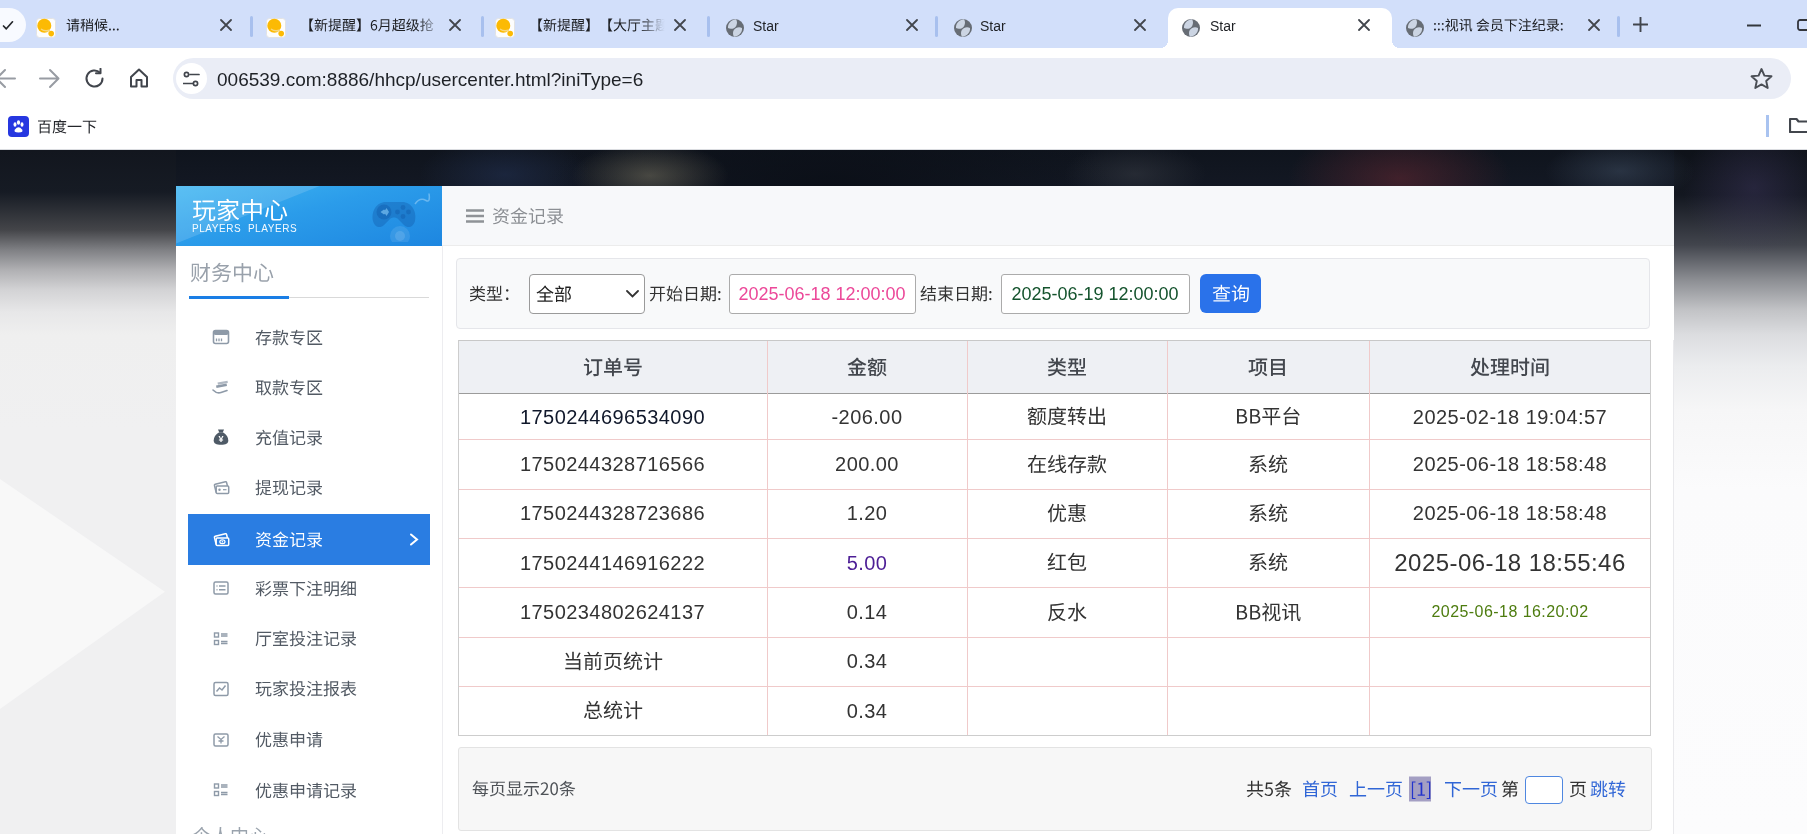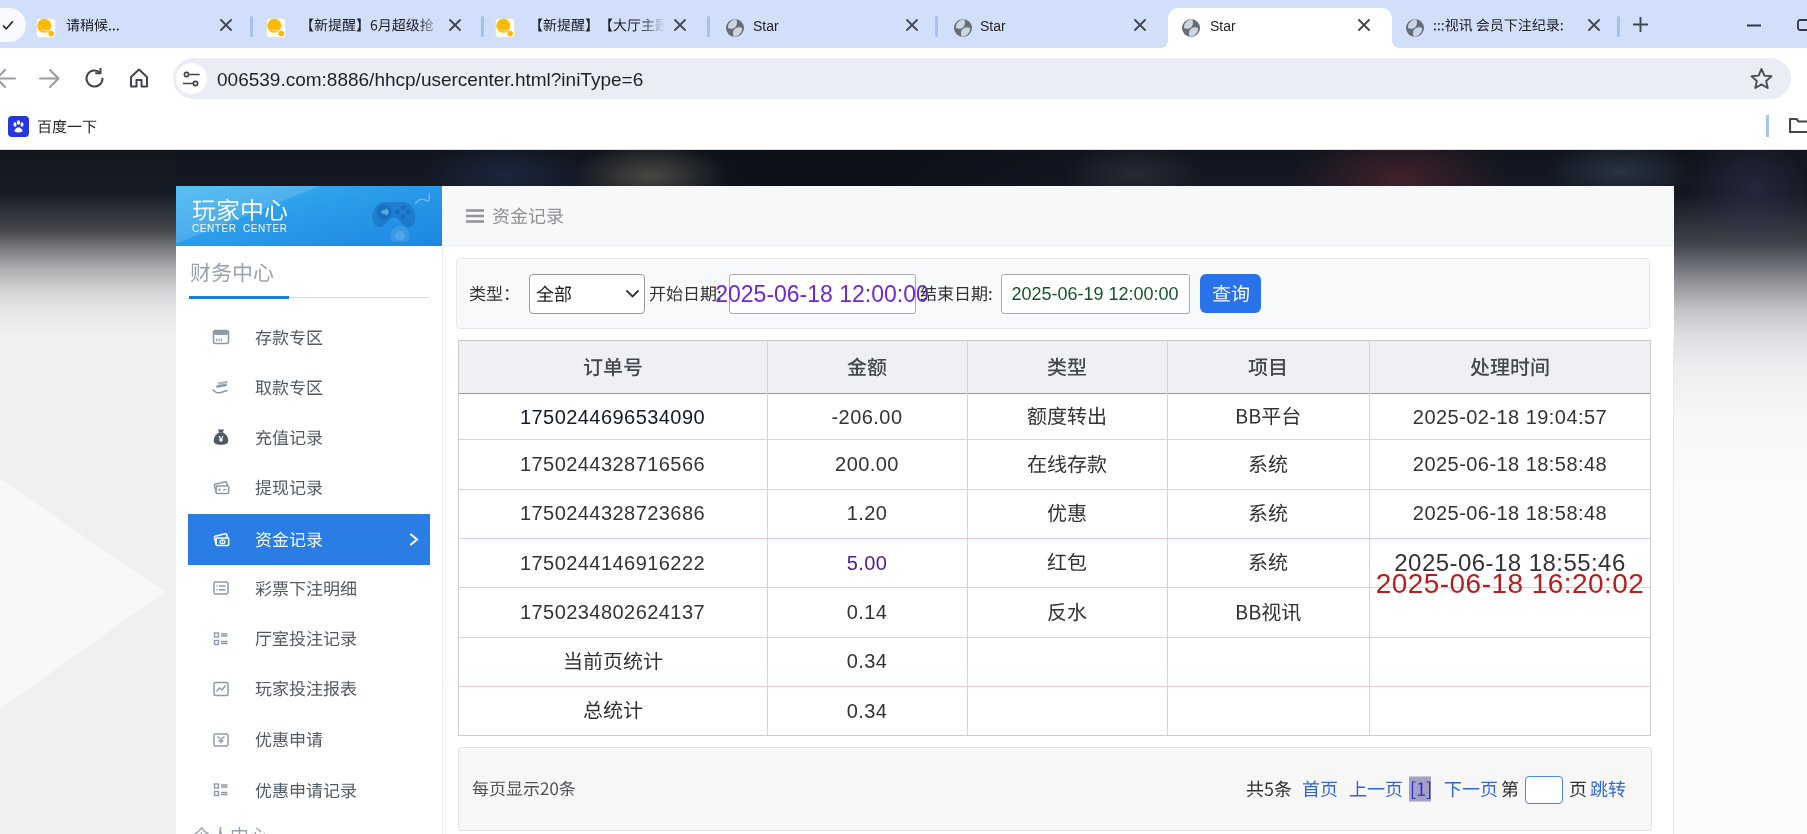--- a/index.html
+++ b/index.html
@@ -192,21 +192,21 @@
       <path d="M45 12 q5 -7 11 -3.5 q4.5 2.5 3 -7" stroke="rgba(150,205,245,0.6)" stroke-width="1.5" fill="none"></path>
       <circle cx="30" cy="44" r="10" fill="rgba(255,255,255,0.10)"></circle>
       <circle cx="30" cy="44" r="5" fill="rgba(255,255,255,0.12)"></circle>
     </svg>
 </div>
 <div class="t " style="left:192px;top:198.4px;">
     <svg width="97" height="28" viewBox="0 -21.1 97 28">
       <path d="M 10.4 -18.5 V -16.8 H 21.7 V -18.5 Z M 0.8 -2.7 1.2 -1 C 3.5 -1.6 6.7 -2.5 9.7 -3.3 L 9.5 -4.9 L 6 -4 V -9.6 H 8.8 V -11.3 H 6 V -16.6 H 9.2 V -18.3 H 1.1 V -16.6 H 4.3 V -11.3 H 1.5 V -9.6 H 4.3 V -3.6 Z M 9.3 -11.5 V -9.8 H 12.6 C 12.3 -4.4 11.6 -1.2 6.8 0.6 C 7.1 0.9 7.6 1.6 7.8 2 C 13.1 -0 14 -3.8 14.3 -9.8 H 17 V -0.7 C 17 1.2 17.4 1.8 19.1 1.8 C 19.5 1.8 20.9 1.8 21.2 1.8 C 22.8 1.8 23.2 0.8 23.4 -2.5 C 22.8 -2.6 22.1 -2.9 21.7 -3.2 C 21.6 -0.4 21.6 0.1 21.1 0.1 C 20.8 0.1 19.6 0.1 19.4 0.1 C 18.9 0.1 18.8 -0 18.8 -0.7 V -9.8 H 23 V -11.5 Z M 34.2 -19.8 C 34.5 -19.2 34.8 -18.6 35.1 -18 H 26 V -13.1 H 27.8 V -16.4 H 44.3 V -13.1 H 46.2 V -18 H 37.2 C 36.9 -18.7 36.5 -19.6 36 -20.3 Z M 43 -11.5 C 41.6 -10.3 39.5 -8.7 37.7 -7.5 C 37.2 -8.8 36.3 -10.1 35.2 -11.2 C 35.8 -11.6 36.4 -12 36.9 -12.5 H 42.9 V -14.1 H 29 V -12.5 H 34.5 C 32.2 -10.9 28.9 -9.7 25.9 -9 C 26.2 -8.6 26.7 -7.9 26.9 -7.6 C 29.2 -8.2 31.7 -9.2 33.9 -10.4 C 34.3 -10 34.7 -9.5 35 -9 C 33 -7.4 28.9 -5.7 25.9 -5 C 26.2 -4.6 26.6 -4 26.8 -3.6 C 29.7 -4.4 33.4 -6.1 35.7 -7.8 C 36 -7.2 36.2 -6.6 36.4 -6.1 C 34 -3.9 29.3 -1.7 25.5 -0.8 C 25.8 -0.4 26.2 0.3 26.4 0.8 C 29.9 -0.3 34 -2.3 36.7 -4.4 C 36.9 -2.4 36.5 -0.8 35.8 -0.2 C 35.4 0.2 34.9 0.2 34.2 0.2 C 33.7 0.2 32.9 0.2 32.1 0.1 C 32.4 0.6 32.5 1.3 32.5 1.8 C 33.3 1.8 34.1 1.9 34.6 1.9 C 35.7 1.9 36.3 1.7 37.1 1 C 38.4 0 39 -3 38.2 -6.1 L 39.3 -6.8 C 40.6 -3.3 42.9 -0.5 46 0.9 C 46.2 0.4 46.8 -0.2 47.2 -0.6 C 44.2 -1.8 41.9 -4.5 40.7 -7.7 C 42 -8.5 43.3 -9.5 44.4 -10.4 Z M 59 -20.2 V -15.9 H 50.3 V -4.5 H 52.1 V -6 H 59 V 1.9 H 60.9 V -6 H 67.8 V -4.6 H 69.6 V -15.9 H 60.9 V -20.2 Z M 52.1 -7.7 V -14.1 H 59 V -7.7 Z M 67.8 -7.7 H 60.9 V -14.1 H 67.8 Z M 79.1 -13.5 V -1.6 C 79.1 0.8 79.8 1.5 82.4 1.5 C 83 1.5 86.7 1.5 87.3 1.5 C 90 1.5 90.6 0.1 90.8 -4.4 C 90.3 -4.6 89.5 -4.9 89.1 -5.2 C 88.9 -1.1 88.7 -0.2 87.2 -0.2 C 86.4 -0.2 83.2 -0.2 82.6 -0.2 C 81.2 -0.2 81 -0.4 81 -1.6 V -13.5 Z M 75.2 -11.7 C 74.9 -8.8 74.1 -5 73.1 -2.6 L 74.9 -1.8 C 75.9 -4.4 76.6 -8.5 77 -11.3 Z M 90.3 -11.6 C 91.6 -8.8 92.9 -5 93.4 -2.5 L 95.2 -3.2 C 94.7 -5.7 93.3 -9.4 91.9 -12.3 Z M 80.2 -18.1 C 82.5 -16.5 85.3 -14.2 86.7 -12.6 L 88 -14 C 86.6 -15.5 83.7 -17.8 81.4 -19.3 Z" fill="#ffffff"></path>
     </svg>
   </div>
-<div class="lat" style="left:192px;top:223px;font-size:10px;color:rgba(255,255,255,0.95);letter-spacing:0.55px">CENTER  CENTER</div>
+<div class="lat" style="left:192px;top:223px;font-size:10px;color:rgba(255,255,255,0.95);letter-spacing:0.55px">PLAYERS  PLAYERS</div>
 <div class="t " style="left:189.5px;top:261.5px;">
     <svg width="85" height="25" viewBox="0 -18.5 85 25">
       <path d="M 4.7 -14 V -8 C 4.7 -5.2 4.5 -1.5 0.7 0.6 C 1 0.9 1.5 1.4 1.7 1.7 C 5.6 -0.8 6.1 -4.8 6.1 -8 V -14 Z M 5.6 -2.7 C 6.6 -1.5 7.8 0.1 8.3 1.1 L 9.4 0.2 C 8.9 -0.8 7.7 -2.4 6.6 -3.5 Z M 1.8 -16.7 V -3.7 H 3.1 V -15.4 H 7.6 V -3.8 H 8.9 V -16.7 Z M 16 -17.6 V -13.5 H 9.8 V -12 H 15.4 C 14.1 -8.3 11.7 -4.5 9.2 -2.5 C 9.6 -2.2 10.1 -1.6 10.4 -1.2 C 12.5 -3.1 14.5 -6.2 16 -9.3 V -0.4 C 16 -0 15.9 0.1 15.5 0.1 C 15.2 0.1 14.1 0.1 13 0.1 C 13.2 0.5 13.5 1.2 13.6 1.6 C 15.1 1.6 16.1 1.6 16.7 1.3 C 17.3 1.1 17.6 0.6 17.6 -0.4 V -12 H 20 V -13.5 H 17.6 V -17.6 Z M 30.4 -8 C 30.3 -7.2 30.1 -6.6 30 -5.9 H 23.6 V -4.5 H 29.5 C 28.3 -1.8 25.9 -0.4 22.2 0.3 C 22.5 0.6 22.9 1.3 23.1 1.6 C 27.2 0.7 29.8 -1.1 31.2 -4.5 H 37.5 C 37.2 -1.8 36.8 -0.5 36.3 -0.1 C 36.1 0.1 35.8 0.1 35.4 0.1 C 34.9 0.1 33.5 0.1 32.2 -0 C 32.4 0.4 32.6 1 32.7 1.4 C 33.9 1.4 35.2 1.5 35.8 1.4 C 36.6 1.4 37.1 1.3 37.5 0.9 C 38.3 0.2 38.7 -1.4 39.2 -5.2 C 39.2 -5.4 39.3 -5.9 39.3 -5.9 H 31.6 C 31.8 -6.5 31.9 -7.2 32 -7.9 Z M 36.6 -14.1 C 35.4 -12.9 33.7 -11.9 31.7 -11.1 C 30 -11.8 28.7 -12.7 27.8 -13.8 L 28.1 -14.1 Z M 29 -17.7 C 27.9 -15.8 25.9 -13.7 22.9 -12.2 C 23.2 -11.9 23.7 -11.3 23.9 -11 C 24.9 -11.6 25.9 -12.2 26.8 -12.9 C 27.6 -11.9 28.7 -11.1 29.9 -10.4 C 27.4 -9.6 24.6 -9.1 22 -8.9 C 22.2 -8.5 22.5 -7.9 22.6 -7.5 C 25.7 -7.9 28.8 -8.5 31.7 -9.6 C 34.1 -8.6 37 -8 40.3 -7.7 C 40.5 -8.2 40.8 -8.8 41.2 -9.2 C 38.4 -9.3 35.7 -9.7 33.5 -10.4 C 35.9 -11.5 37.8 -13 39.1 -14.9 L 38.2 -15.6 L 37.9 -15.5 H 29.3 C 29.8 -16.1 30.3 -16.7 30.7 -17.3 Z M 51.6 -17.6 V -13.9 H 44 V -3.9 H 45.6 V -5.2 H 51.6 V 1.7 H 53.3 V -5.2 H 59.3 V -4 H 60.9 V -13.9 H 53.3 V -17.6 Z M 45.6 -6.8 V -12.3 H 51.6 V -6.8 Z M 59.3 -6.8 H 53.3 V -12.3 H 59.3 Z M 69.2 -11.8 V -1.4 C 69.2 0.7 69.9 1.3 72.1 1.3 C 72.6 1.3 75.9 1.3 76.4 1.3 C 78.8 1.3 79.2 0.1 79.5 -3.9 C 79 -4 78.4 -4.3 78 -4.6 C 77.8 -0.9 77.6 -0.2 76.3 -0.2 C 75.6 -0.2 72.8 -0.2 72.3 -0.2 C 71.1 -0.2 70.8 -0.4 70.8 -1.4 V -11.8 Z M 65.8 -10.2 C 65.5 -7.7 64.8 -4.4 63.9 -2.3 L 65.5 -1.6 C 66.4 -3.9 67 -7.4 67.3 -9.9 Z M 79 -10.2 C 80.2 -7.7 81.3 -4.4 81.7 -2.2 L 83.3 -2.8 C 82.8 -5 81.7 -8.2 80.5 -10.8 Z M 70.2 -15.9 C 72.2 -14.5 74.7 -12.4 75.8 -11.1 L 77 -12.3 C 75.7 -13.6 73.2 -15.6 71.3 -16.9 Z" fill="#99a1ab"></path>
     </svg>
   </div>
 <div class="abs" style="left:189px;top:296px;width:100px;height:3px;background:#1a7ee5"></div>
 <div class="abs" style="left:289px;top:297px;width:140px;height:1px;background:#d9d9d9"></div>
 <div class="abs" style="left:188px;top:514px;width:242px;height:51px;background:#2a7de2"></div>
 <svg class="ico" style="left:212px;top:530px" width="18" height="18" viewBox="0 0 18 18">
     <g transform="rotate(-14 9 9)">
@@ -351,21 +351,21 @@
   </div>
 <svg class="ico" style="left:626px;top:290px" width="13" height="8" viewBox="0 0 13 8">
     <path d="M1 1 L6.5 6.5 L12 1" stroke="#333" stroke-width="1.8" fill="none" stroke-linecap="round"></path>
   </svg>
 <div class="t " style="left:649px;top:285px;">
     <svg width="74" height="20" viewBox="0 -15 74 20">
       <path d="M 11 -12 V -7.1 H 6.3 V -7.8 V -12 Z M 0.9 -7.1 V -5.9 H 4.9 C 4.7 -3.6 3.8 -1.3 0.9 0.5 C 1.3 0.7 1.7 1.1 1.9 1.4 C 5.1 -0.6 6 -3.2 6.2 -5.9 H 11 V 1.4 H 12.3 V -5.9 H 16.1 V -7.1 H 12.3 V -12 H 15.6 V -13.2 H 1.5 V -12 H 5 V -7.8 L 5 -7.1 Z M 24.9 -5.6 V 1.4 H 26 V 0.6 H 31.2 V 1.3 H 32.4 V -5.6 Z M 26 -0.5 V -4.4 H 31.2 V -0.5 Z M 24.3 -6.9 C 24.8 -7.1 25.5 -7.2 31.8 -7.7 C 32.1 -7.2 32.2 -6.8 32.4 -6.5 L 33.5 -7 C 32.9 -8.3 31.8 -10.3 30.6 -11.8 L 29.6 -11.3 C 30.2 -10.6 30.7 -9.7 31.2 -8.8 L 25.8 -8.4 C 26.9 -10 28.1 -12 29 -13.9 L 27.7 -14.3 C 26.8 -12.1 25.4 -9.9 25 -9.2 C 24.5 -8.6 24.2 -8.2 23.9 -8.2 C 24 -7.8 24.2 -7.2 24.3 -6.9 Z M 20.4 -9.6 H 22.4 C 22.2 -7.4 21.8 -5.6 21.2 -4.1 C 20.6 -4.6 20 -5 19.4 -5.4 C 19.8 -6.6 20.1 -8.1 20.4 -9.6 Z M 18.1 -5 C 19 -4.4 19.9 -3.7 20.7 -3 C 19.9 -1.4 18.9 -0.3 17.7 0.3 C 18 0.6 18.3 1 18.5 1.3 C 19.8 0.5 20.8 -0.6 21.6 -2.1 C 22.3 -1.5 22.8 -0.9 23.2 -0.4 L 24 -1.4 C 23.5 -2 22.9 -2.6 22.2 -3.3 C 22.9 -5.2 23.4 -7.6 23.6 -10.7 L 22.9 -10.8 L 22.7 -10.8 H 20.7 C 20.9 -12 21.1 -13.1 21.2 -14.1 L 20 -14.2 C 19.9 -13.2 19.7 -12 19.5 -10.8 H 17.7 V -9.6 H 19.3 C 18.9 -7.9 18.5 -6.2 18.1 -5 Z M 38.3 -6 H 46.8 V -1.2 H 38.3 Z M 38.3 -7.2 V -11.8 H 46.8 V -7.2 Z M 37 -13.1 V 1.2 H 38.3 V 0.1 H 46.8 V 1.1 H 48.1 V -13.1 Z M 54 -2.4 C 53.5 -1.3 52.6 -0.2 51.7 0.6 C 52 0.8 52.5 1.2 52.7 1.4 C 53.6 0.5 54.6 -0.8 55.2 -2.1 Z M 56.5 -1.9 C 57.1 -1.1 57.9 0 58.2 0.7 L 59.3 0.1 C 58.9 -0.6 58.1 -1.6 57.4 -2.4 Z M 65.5 -12.3 V -9.5 H 62 V -12.3 Z M 60.9 -13.4 V -7.3 C 60.9 -4.8 60.7 -1.6 59.3 0.7 C 59.6 0.8 60.1 1.2 60.3 1.4 C 61.3 -0.2 61.8 -2.4 61.9 -4.4 H 65.5 V -0.3 C 65.5 -0 65.4 0.1 65.2 0.1 C 64.9 0.1 64.1 0.1 63.2 0.1 C 63.3 0.4 63.5 1 63.6 1.3 C 64.8 1.3 65.6 1.3 66.1 1.1 C 66.6 0.9 66.8 0.5 66.8 -0.3 V -13.4 Z M 65.5 -8.4 V -5.6 H 62 C 62 -6.2 62 -6.7 62 -7.3 V -8.4 Z M 57.6 -14.1 V -12 H 54.5 V -14.1 H 53.3 V -12 H 51.9 V -10.9 H 53.3 V -3.9 H 51.6 V -2.8 H 60 V -3.9 H 58.8 V -10.9 H 60 V -12 H 58.8 V -14.1 Z M 54.5 -10.9 H 57.6 V -9.4 H 54.5 Z M 54.5 -8.3 H 57.6 V -6.7 H 54.5 Z M 54.5 -5.6 H 57.6 V -3.9 H 54.5 Z M 70.4 -6.6 C 71 -6.6 71.5 -7.1 71.5 -7.8 C 71.5 -8.5 71 -9 70.4 -9 C 69.7 -9 69.2 -8.5 69.2 -7.8 C 69.2 -7.1 69.7 -6.6 70.4 -6.6 Z M 70.4 0.2 C 71 0.2 71.5 -0.3 71.5 -1 C 71.5 -1.7 71 -2.1 70.4 -2.1 C 69.7 -2.1 69.2 -1.7 69.2 -1 C 69.2 -0.3 69.7 0.2 70.4 0.2 Z" fill="#333333"></path>
     </svg>
   </div>
 <div class="abs" style="left:728.5px;top:274px;width:187px;height:40px;background:#fff;border:1px solid #ababab;border-radius:3px"></div>
-<div class="lat" style="left:822px;top:294px;transform:translate(-50%,-50%);font-size:23px;color:#6d28d9">2025-06-18 12:00:00</div>
+<div class="lat" style="left:822px;top:294px;transform:translate(-50%,-50%);font-size:18px;color:#ec4899">2025-06-18 12:00:00</div>
 <div class="t " style="left:920px;top:285px;">
     <svg width="74" height="20" viewBox="0 -15 74 20">
       <path d="M 0.6 -0.9 0.8 0.4 C 2.5 0 4.8 -0.4 6.9 -0.9 L 6.8 -2.1 C 4.5 -1.6 2.2 -1.2 0.6 -0.9 Z M 1 -7.3 C 1.2 -7.4 1.6 -7.5 3.8 -7.7 C 3 -6.6 2.3 -5.8 2 -5.5 C 1.4 -4.9 1 -4.5 0.6 -4.4 C 0.8 -4 1 -3.4 1.1 -3.1 C 1.5 -3.3 2.1 -3.5 6.8 -4.4 C 6.8 -4.6 6.7 -5.1 6.8 -5.5 L 3 -4.9 C 4.4 -6.3 5.7 -8.1 6.9 -10 L 5.7 -10.7 C 5.4 -10.1 5 -9.5 4.6 -8.9 L 2.3 -8.7 C 3.3 -10.1 4.3 -11.9 5.1 -13.6 L 3.8 -14.2 C 3.1 -12.2 1.9 -10.1 1.5 -9.5 C 1.1 -9 0.8 -8.6 0.5 -8.5 C 0.7 -8.2 0.9 -7.5 1 -7.3 Z M 10.9 -14.3 V -12 H 6.9 V -10.8 H 10.9 V -8.1 H 7.4 V -6.9 H 15.7 V -8.1 H 12.2 V -10.8 H 16 V -12 H 12.2 V -14.3 Z M 7.8 -5.2 V 1.3 H 9 V 0.6 H 14 V 1.3 H 15.3 V -5.2 Z M 9 -0.5 V -4 H 14 V -0.5 Z M 19.5 -9.4 V -4.5 H 24.1 C 22.6 -2.7 20 -1.1 17.7 -0.3 C 18 -0 18.4 0.5 18.6 0.8 C 20.8 -0.1 23.1 -1.7 24.8 -3.6 V 1.4 H 26.1 V -3.6 C 27.8 -1.7 30.2 -0.1 32.5 0.8 C 32.7 0.5 33.1 -0 33.4 -0.3 C 31 -1.1 28.4 -2.7 26.9 -4.5 H 31.6 V -9.4 H 26.1 V -11.3 H 32.8 V -12.5 H 26.1 V -14.3 H 24.8 V -12.5 H 18.3 V -11.3 H 24.8 V -9.4 Z M 20.7 -8.3 H 24.8 V -5.7 H 20.7 Z M 26.1 -8.3 H 30.3 V -5.7 H 26.1 Z M 38.3 -6 H 46.8 V -1.2 H 38.3 Z M 38.3 -7.2 V -11.8 H 46.8 V -7.2 Z M 37 -13.1 V 1.2 H 38.3 V 0.1 H 46.8 V 1.1 H 48.1 V -13.1 Z M 54 -2.4 C 53.5 -1.3 52.6 -0.2 51.7 0.6 C 52 0.8 52.5 1.2 52.7 1.4 C 53.6 0.5 54.6 -0.8 55.2 -2.1 Z M 56.5 -1.9 C 57.1 -1.1 57.9 0 58.2 0.7 L 59.3 0.1 C 58.9 -0.6 58.1 -1.6 57.4 -2.4 Z M 65.5 -12.3 V -9.5 H 62 V -12.3 Z M 60.9 -13.4 V -7.3 C 60.9 -4.8 60.7 -1.6 59.3 0.7 C 59.6 0.8 60.1 1.2 60.3 1.4 C 61.3 -0.2 61.8 -2.4 61.9 -4.4 H 65.5 V -0.3 C 65.5 -0 65.4 0.1 65.2 0.1 C 64.9 0.1 64.1 0.1 63.2 0.1 C 63.3 0.4 63.5 1 63.6 1.3 C 64.8 1.3 65.6 1.3 66.1 1.1 C 66.6 0.9 66.8 0.5 66.8 -0.3 V -13.4 Z M 65.5 -8.4 V -5.6 H 62 C 62 -6.2 62 -6.7 62 -7.3 V -8.4 Z M 57.6 -14.1 V -12 H 54.5 V -14.1 H 53.3 V -12 H 51.9 V -10.9 H 53.3 V -3.9 H 51.6 V -2.8 H 60 V -3.9 H 58.8 V -10.9 H 60 V -12 H 58.8 V -14.1 Z M 54.5 -10.9 H 57.6 V -9.4 H 54.5 Z M 54.5 -8.3 H 57.6 V -6.7 H 54.5 Z M 54.5 -5.6 H 57.6 V -3.9 H 54.5 Z M 70.4 -6.6 C 71 -6.6 71.5 -7.1 71.5 -7.8 C 71.5 -8.5 71 -9 70.4 -9 C 69.7 -9 69.2 -8.5 69.2 -7.8 C 69.2 -7.1 69.7 -6.6 70.4 -6.6 Z M 70.4 0.2 C 71 0.2 71.5 -0.3 71.5 -1 C 71.5 -1.7 71 -2.1 70.4 -2.1 C 69.7 -2.1 69.2 -1.7 69.2 -1 C 69.2 -0.3 69.7 0.2 70.4 0.2 Z" fill="#333333"></path>
     </svg>
   </div>
 <div class="abs" style="left:1001px;top:274px;width:189px;height:40px;background:#fff;border:1px solid #ababab;border-radius:3px"></div>
 <div class="lat" style="left:1095px;top:294px;transform:translate(-50%,-50%);font-size:18px;color:#14532d">2025-06-19 12:00:00</div>
 <div class="abs" style="left:1199.5px;top:274px;width:61.5px;height:38.5px;background:#2a72ea;border-radius:6px"></div>
 <div class="t " style="left:1212px;top:283.5px;">
     <svg width="39" height="22" viewBox="0 -16.7 39 22">
@@ -466,21 +466,21 @@
 <div class="t " style="left:1047px;top:601.5px;">
     <svg width="41" height="24" viewBox="0 -17.6 41 24">
       <path d="M 16.1 -16.6 C 13.2 -15.8 7.9 -15.3 3.4 -15.1 V -9.8 C 3.4 -6.6 3.2 -2.3 1.1 0.8 C 1.5 0.9 2.1 1.4 2.4 1.7 C 4.5 -1.4 4.9 -5.9 4.9 -9.2 H 6.3 C 7.2 -6.6 8.5 -4.4 10.2 -2.7 C 8.5 -1.4 6.4 -0.4 4.3 0.1 C 4.6 0.5 5 1.1 5.1 1.5 C 7.4 0.8 9.6 -0.2 11.4 -1.6 C 13.1 -0.3 15.3 0.8 17.8 1.4 C 18 1 18.4 0.4 18.7 0.1 C 16.3 -0.4 14.2 -1.4 12.6 -2.6 C 14.6 -4.5 16.2 -7.1 17 -10.3 L 16 -10.8 L 15.7 -10.7 H 4.9 V -13.8 C 9.3 -14 14.1 -14.5 17.3 -15.4 Z M 15.1 -9.2 C 14.3 -7 13 -5.1 11.4 -3.6 C 9.8 -5.1 8.6 -7 7.8 -9.2 Z M 21.4 -11.7 V -10.2 H 26.3 C 25.4 -6.2 23.3 -3.2 20.8 -1.5 C 21.1 -1.3 21.7 -0.7 22 -0.4 C 24.8 -2.4 27.2 -6.1 28.1 -11.4 L 27.2 -11.7 L 26.9 -11.7 Z M 36.3 -13 C 35.4 -11.7 33.8 -9.9 32.5 -8.7 C 31.8 -9.7 31.3 -10.8 30.8 -11.9 V -16.8 H 29.2 V -0.4 C 29.2 -0.1 29.1 -0 28.8 0 C 28.5 0 27.4 0 26.3 -0 C 26.5 0.4 26.8 1.2 26.9 1.6 C 28.4 1.6 29.4 1.6 30 1.3 C 30.6 1 30.8 0.6 30.8 -0.5 V -8.9 C 32.7 -5.3 35.3 -2.1 38.4 -0.5 C 38.6 -0.9 39.1 -1.5 39.5 -1.9 C 37.1 -3 34.9 -5.1 33.2 -7.5 C 34.6 -8.7 36.4 -10.5 37.7 -12.1 Z" fill="#333333"></path>
     </svg>
   </div>
 <div class="t " style="left:1234.9px;top:601.5px;">
     <svg width="68" height="24" viewBox="0 -17.6 68 24">
       <path d="M 2 0 H 6.7 C 10 0 12.2 -1.4 12.2 -4.3 C 12.2 -6.3 11 -7.5 9.3 -7.8 V -7.9 C 10.6 -8.3 11.4 -9.6 11.4 -11.1 C 11.4 -13.7 9.3 -14.7 6.4 -14.7 H 2 Z M 3.9 -8.4 V -13.2 H 6.1 C 8.4 -13.2 9.6 -12.6 9.6 -10.8 C 9.6 -9.3 8.6 -8.4 6 -8.4 Z M 3.9 -1.5 V -7 H 6.4 C 9 -7 10.4 -6.2 10.4 -4.4 C 10.4 -2.4 8.9 -1.5 6.4 -1.5 Z M 15.2 0 H 19.8 C 23.1 0 25.4 -1.4 25.4 -4.3 C 25.4 -6.3 24.1 -7.5 22.4 -7.8 V -7.9 C 23.8 -8.3 24.5 -9.6 24.5 -11.1 C 24.5 -13.7 22.5 -14.7 19.5 -14.7 H 15.2 Z M 17 -8.4 V -13.2 H 19.3 C 21.6 -13.2 22.7 -12.6 22.7 -10.8 C 22.7 -9.3 21.7 -8.4 19.2 -8.4 Z M 17 -1.5 V -7 H 19.6 C 22.1 -7 23.6 -6.2 23.6 -4.4 C 23.6 -2.4 22.1 -1.5 19.6 -1.5 Z M 35.3 -15.8 V -5.2 H 36.7 V -14.5 H 42.9 V -5.2 H 44.4 V -15.8 Z M 29.4 -16.1 C 30.1 -15.3 30.9 -14.2 31.2 -13.5 L 32.4 -14.3 C 32.1 -15 31.3 -16 30.5 -16.8 Z M 39 -13 V -9.1 C 39 -5.9 38.4 -2.1 33.4 0.5 C 33.7 0.7 34.1 1.3 34.3 1.6 C 37.3 0 38.9 -2.1 39.7 -4.3 V -0.4 C 39.7 0.9 40.2 1.3 41.6 1.3 H 43.4 C 45.2 1.3 45.4 0.5 45.6 -2.7 C 45.2 -2.8 44.7 -3 44.3 -3.3 C 44.2 -0.4 44.1 0.2 43.4 0.2 H 41.8 C 41.3 0.2 41.1 0 41.1 -0.6 V -5.5 H 40.1 C 40.4 -6.7 40.5 -7.9 40.5 -9 V -13 Z M 27.5 -13.4 V -12 H 32.4 C 31.2 -9.4 29.1 -6.9 27.1 -5.5 C 27.3 -5.3 27.6 -4.5 27.8 -4.1 C 28.5 -4.7 29.3 -5.4 30.1 -6.2 V 1.6 H 31.5 V -7 C 32.2 -6.1 33.1 -5 33.5 -4.4 L 34.4 -5.6 C 34 -6 32.6 -7.6 31.9 -8.4 C 32.8 -9.8 33.7 -11.3 34.2 -12.9 L 33.4 -13.4 L 33.1 -13.4 Z M 48.6 -15.5 C 49.5 -14.6 50.7 -13.3 51.3 -12.4 L 52.4 -13.4 C 51.8 -14.3 50.6 -15.5 49.6 -16.4 Z M 47.1 -10.5 V -9.1 H 49.9 V -2.2 C 49.9 -1.3 49.3 -0.7 49 -0.5 C 49.2 -0.2 49.6 0.4 49.8 0.8 C 50.1 0.4 50.6 -0.1 54 -2.8 C 53.9 -3.1 53.6 -3.6 53.5 -4 L 51.4 -2.5 V -10.5 Z M 53.4 -15.7 V -14.3 H 56.3 V -8.6 H 53.3 V -7.2 H 56.3 V 1.3 H 57.8 V -7.2 H 60.8 V -8.6 H 57.8 V -14.3 H 61.6 C 61.6 -5.7 61.6 0.8 63.7 1.5 C 64.8 1.9 65.4 1.2 65.6 -2.1 C 65.4 -2.3 65 -2.8 64.7 -3.1 C 64.7 -1.5 64.5 0 64.3 -0 C 63 -0.3 63.1 -7.2 63.1 -15.7 Z" fill="#333333"></path>
     </svg>
   </div>
-<div class="lat" style="left:1510px;top:584px;transform:translate(-50%,-50%);font-size:28px;color:#b91c1c;letter-spacing:0.45px">2025-06-18 16:20:02</div>
+<div class="lat" style="left:1510px;top:612px;transform:translate(-50%,-50%);font-size:16px;color:#4d7c0f;letter-spacing:0.45px">2025-06-18 16:20:02</div>
 <div class="t " style="left:562.5px;top:650.9px;">
     <svg width="101" height="24" viewBox="0 -17.6 101 24">
       <path d="M 2.4 -15.4 C 3.5 -14 4.6 -12 5 -10.7 L 6.4 -11.4 C 6 -12.6 4.9 -14.5 3.8 -15.9 Z M 16 -16.1 C 15.4 -14.6 14.3 -12.4 13.5 -11.1 L 14.8 -10.6 C 15.7 -11.9 16.8 -13.9 17.6 -15.6 Z M 2.3 -0.8 V 0.7 H 15.8 V 1.6 H 17.4 V -9.7 H 10.8 V -16.8 H 9.2 V -9.7 H 2.7 V -8.2 H 15.8 V -5.3 H 3.4 V -3.9 H 15.8 V -0.8 Z M 32.1 -10.3 V -2.1 H 33.5 V -10.3 Z M 36.1 -10.9 V -0.3 C 36.1 0 36 0.1 35.7 0.1 C 35.4 0.1 34.3 0.1 33.1 0.1 C 33.3 0.5 33.5 1.1 33.6 1.5 C 35.2 1.5 36.2 1.5 36.8 1.3 C 37.4 1 37.6 0.6 37.6 -0.3 V -10.9 Z M 34.5 -16.9 C 34 -15.9 33.3 -14.6 32.6 -13.6 H 26.6 L 27.6 -14 C 27.2 -14.8 26.3 -16 25.6 -16.8 L 24.2 -16.3 C 24.9 -15.5 25.6 -14.4 26 -13.6 H 21.1 V -12.3 H 38.9 V -13.6 H 34.3 C 34.9 -14.5 35.5 -15.5 36.1 -16.4 Z M 28.2 -6 V -4 H 23.7 V -6 Z M 28.2 -7.2 H 23.7 V -9.2 H 28.2 Z M 22.3 -10.5 V 1.5 H 23.7 V -2.8 H 28.2 V -0.1 C 28.2 0.1 28.1 0.2 27.8 0.2 C 27.6 0.2 26.6 0.2 25.6 0.2 C 25.8 0.6 26 1.1 26.1 1.5 C 27.5 1.5 28.4 1.5 28.9 1.3 C 29.5 1 29.6 0.6 29.6 -0.1 V -10.5 Z M 49.3 -9.2 V -5.6 C 49.3 -3.5 48.4 -1.1 41 0.4 C 41.3 0.7 41.7 1.3 41.9 1.6 C 49.7 -0.1 50.8 -2.9 50.8 -5.6 V -9.2 Z M 50.9 -2.2 C 53.2 -1.1 56.2 0.5 57.7 1.7 L 58.6 0.5 C 57.1 -0.6 54.1 -2.2 51.8 -3.2 Z M 43.4 -11.9 V -2.6 H 45 V -10.5 H 55.2 V -2.6 H 56.8 V -11.9 H 49.6 C 49.9 -12.6 50.3 -13.5 50.7 -14.3 H 58.7 V -15.7 H 41.5 V -14.3 H 49 C 48.7 -13.5 48.4 -12.6 48.1 -11.9 Z M 74 -7 V -0.7 C 74 0.8 74.3 1.2 75.7 1.2 C 76 1.2 77.2 1.2 77.5 1.2 C 78.7 1.2 79.1 0.4 79.2 -2.3 C 78.8 -2.4 78.2 -2.6 77.9 -2.9 C 77.8 -0.5 77.7 -0.1 77.3 -0.1 C 77.1 -0.1 76.1 -0.1 75.9 -0.1 C 75.5 -0.1 75.4 -0.2 75.4 -0.7 V -7 Z M 70.2 -7 C 70.1 -3 69.6 -0.9 66.3 0.3 C 66.7 0.6 67.1 1.2 67.3 1.5 C 70.9 0.1 71.5 -2.5 71.7 -7 Z M 60.8 -1.1 61.2 0.4 C 63 -0.2 65.3 -0.9 67.6 -1.6 L 67.3 -2.9 C 64.9 -2.2 62.5 -1.5 60.8 -1.1 Z M 71.9 -16.5 C 72.3 -15.7 72.8 -14.6 73 -13.9 H 68.1 V -12.5 H 71.7 C 70.8 -11.3 69.5 -9.5 69 -9 C 68.6 -8.7 68.1 -8.5 67.7 -8.4 C 67.9 -8.1 68.2 -7.3 68.2 -7 C 68.8 -7.2 69.6 -7.3 76.9 -8 C 77.2 -7.4 77.5 -6.9 77.7 -6.5 L 79 -7.2 C 78.4 -8.4 77.1 -10.3 76 -11.7 L 74.8 -11.1 C 75.3 -10.5 75.7 -9.8 76.1 -9.2 L 70.6 -8.7 C 71.5 -9.8 72.7 -11.4 73.5 -12.5 H 79 V -13.9 H 73.2 L 74.5 -14.3 C 74.2 -14.9 73.7 -16 73.3 -16.8 Z M 61.2 -8.5 C 61.5 -8.6 62 -8.7 64.4 -9 C 63.5 -7.8 62.7 -6.8 62.4 -6.4 C 61.7 -5.7 61.3 -5.2 60.8 -5.1 C 61 -4.7 61.2 -4 61.3 -3.6 C 61.7 -3.9 62.4 -4.1 67.4 -5.2 C 67.3 -5.5 67.3 -6.1 67.4 -6.5 L 63.6 -5.8 C 65.1 -7.5 66.6 -9.7 67.9 -11.8 L 66.5 -12.6 C 66.1 -11.9 65.7 -11.1 65.3 -10.4 L 62.8 -10.2 C 64 -11.9 65.3 -14.1 66.2 -16.2 L 64.7 -16.9 C 63.8 -14.5 62.3 -11.9 61.8 -11.2 C 61.4 -10.5 61 -10.1 60.7 -10 C 60.9 -9.6 61.1 -8.8 61.2 -8.5 Z M 82.7 -15.5 C 83.9 -14.6 85.3 -13.2 85.9 -12.3 L 86.9 -13.5 C 86.2 -14.3 84.8 -15.6 83.7 -16.5 Z M 80.9 -10.5 V -9 H 84.1 V -1.9 C 84.1 -1 83.5 -0.4 83.1 -0.2 C 83.4 0.1 83.8 0.8 83.9 1.2 C 84.2 0.8 84.8 0.4 88.6 -2.3 C 88.4 -2.6 88.2 -3.2 88.1 -3.6 L 85.6 -2 V -10.5 Z M 92.5 -16.7 V -10.2 H 87.4 V -8.6 H 92.5 V 1.6 H 94.1 V -8.6 H 99.2 V -10.2 H 94.1 V -16.7 Z" fill="#333333"></path>
     </svg>
   </div>
 <div class="lat" style="left:867px;top:661.4px;transform:translate(-50%,-50%);font-size:20px;color:#333;letter-spacing:0.45px">0.34</div>
 <div class="t " style="left:582.5px;top:700.1px;">
     <svg width="61" height="24" viewBox="0 -17.6 61 24">
       <path d="M 15.2 -4.3 C 16.3 -2.9 17.5 -1 17.9 0.2 L 19.2 -0.6 C 18.7 -1.8 17.5 -3.6 16.3 -4.9 Z M 8.2 -5.4 C 9.6 -4.5 11.1 -3.1 11.8 -2.1 L 12.9 -3 C 12.2 -4 10.6 -5.3 9.3 -6.2 Z M 5.6 -4.8 V -0.7 C 5.6 0.9 6.2 1.4 8.6 1.4 C 9.1 1.4 12.6 1.4 13.1 1.4 C 15 1.4 15.5 0.8 15.7 -1.5 C 15.2 -1.6 14.6 -1.8 14.3 -2 C 14.1 -0.3 14 0 13 0 C 12.2 0 9.3 0 8.7 0 C 7.4 0 7.2 -0.1 7.2 -0.7 V -4.8 Z M 2.7 -4.5 C 2.4 -3 1.7 -1.2 0.9 -0.2 L 2.2 0.5 C 3.1 -0.7 3.8 -2.6 4.2 -4.2 Z M 5.3 -11.3 H 14.7 V -7.8 H 5.3 Z M 3.7 -12.8 V -6.4 H 16.4 V -12.8 H 13.1 C 13.8 -13.8 14.6 -15 15.2 -16.2 L 13.7 -16.8 C 13.2 -15.6 12.3 -13.9 11.5 -12.8 H 7.4 L 8.6 -13.4 C 8.2 -14.3 7.3 -15.7 6.4 -16.7 L 5.1 -16.1 C 6 -15.1 6.8 -13.7 7.2 -12.8 Z M 34 -7 V -0.7 C 34 0.8 34.3 1.2 35.7 1.2 C 36 1.2 37.2 1.2 37.5 1.2 C 38.7 1.2 39.1 0.4 39.2 -2.3 C 38.8 -2.4 38.2 -2.6 37.9 -2.9 C 37.8 -0.5 37.7 -0.1 37.3 -0.1 C 37.1 -0.1 36.1 -0.1 35.9 -0.1 C 35.5 -0.1 35.4 -0.2 35.4 -0.7 V -7 Z M 30.2 -7 C 30.1 -3 29.6 -0.9 26.3 0.3 C 26.7 0.6 27.1 1.2 27.3 1.5 C 30.9 0.1 31.5 -2.5 31.7 -7 Z M 20.8 -1.1 21.2 0.4 C 23 -0.2 25.3 -0.9 27.6 -1.6 L 27.3 -2.9 C 24.9 -2.2 22.5 -1.5 20.8 -1.1 Z M 31.9 -16.5 C 32.3 -15.7 32.8 -14.6 33 -13.9 H 28.1 V -12.5 H 31.7 C 30.8 -11.3 29.5 -9.5 29 -9 C 28.6 -8.7 28.1 -8.5 27.7 -8.4 C 27.9 -8.1 28.2 -7.3 28.2 -7 C 28.8 -7.2 29.6 -7.3 36.9 -8 C 37.2 -7.4 37.5 -6.9 37.7 -6.5 L 39 -7.2 C 38.4 -8.4 37.1 -10.3 36 -11.7 L 34.8 -11.1 C 35.3 -10.5 35.7 -9.8 36.1 -9.2 L 30.6 -8.7 C 31.5 -9.8 32.7 -11.4 33.5 -12.5 H 39 V -13.9 H 33.2 L 34.5 -14.3 C 34.2 -14.9 33.7 -16 33.3 -16.8 Z M 21.2 -8.5 C 21.5 -8.6 22 -8.7 24.4 -9 C 23.5 -7.8 22.7 -6.8 22.4 -6.4 C 21.7 -5.7 21.3 -5.2 20.8 -5.1 C 21 -4.7 21.2 -4 21.3 -3.6 C 21.7 -3.9 22.4 -4.1 27.4 -5.2 C 27.3 -5.5 27.3 -6.1 27.4 -6.5 L 23.6 -5.8 C 25.1 -7.5 26.6 -9.7 27.9 -11.8 L 26.5 -12.6 C 26.1 -11.9 25.7 -11.1 25.3 -10.4 L 22.8 -10.2 C 24 -11.9 25.3 -14.1 26.2 -16.2 L 24.7 -16.9 C 23.8 -14.5 22.3 -11.9 21.8 -11.2 C 21.4 -10.5 21 -10.1 20.7 -10 C 20.9 -9.6 21.1 -8.8 21.2 -8.5 Z M 42.7 -15.5 C 43.9 -14.6 45.3 -13.2 45.9 -12.3 L 46.9 -13.5 C 46.2 -14.3 44.8 -15.6 43.7 -16.5 Z M 40.9 -10.5 V -9 H 44.1 V -1.9 C 44.1 -1 43.5 -0.4 43.1 -0.2 C 43.4 0.1 43.8 0.8 43.9 1.2 C 44.2 0.8 44.8 0.4 48.6 -2.3 C 48.4 -2.6 48.2 -3.2 48.1 -3.6 L 45.6 -2 V -10.5 Z M 52.5 -16.7 V -10.2 H 47.4 V -8.6 H 52.5 V 1.6 H 54.1 V -8.6 H 59.2 V -10.2 H 54.1 V -16.7 Z" fill="#333333"></path>
     </svg>

